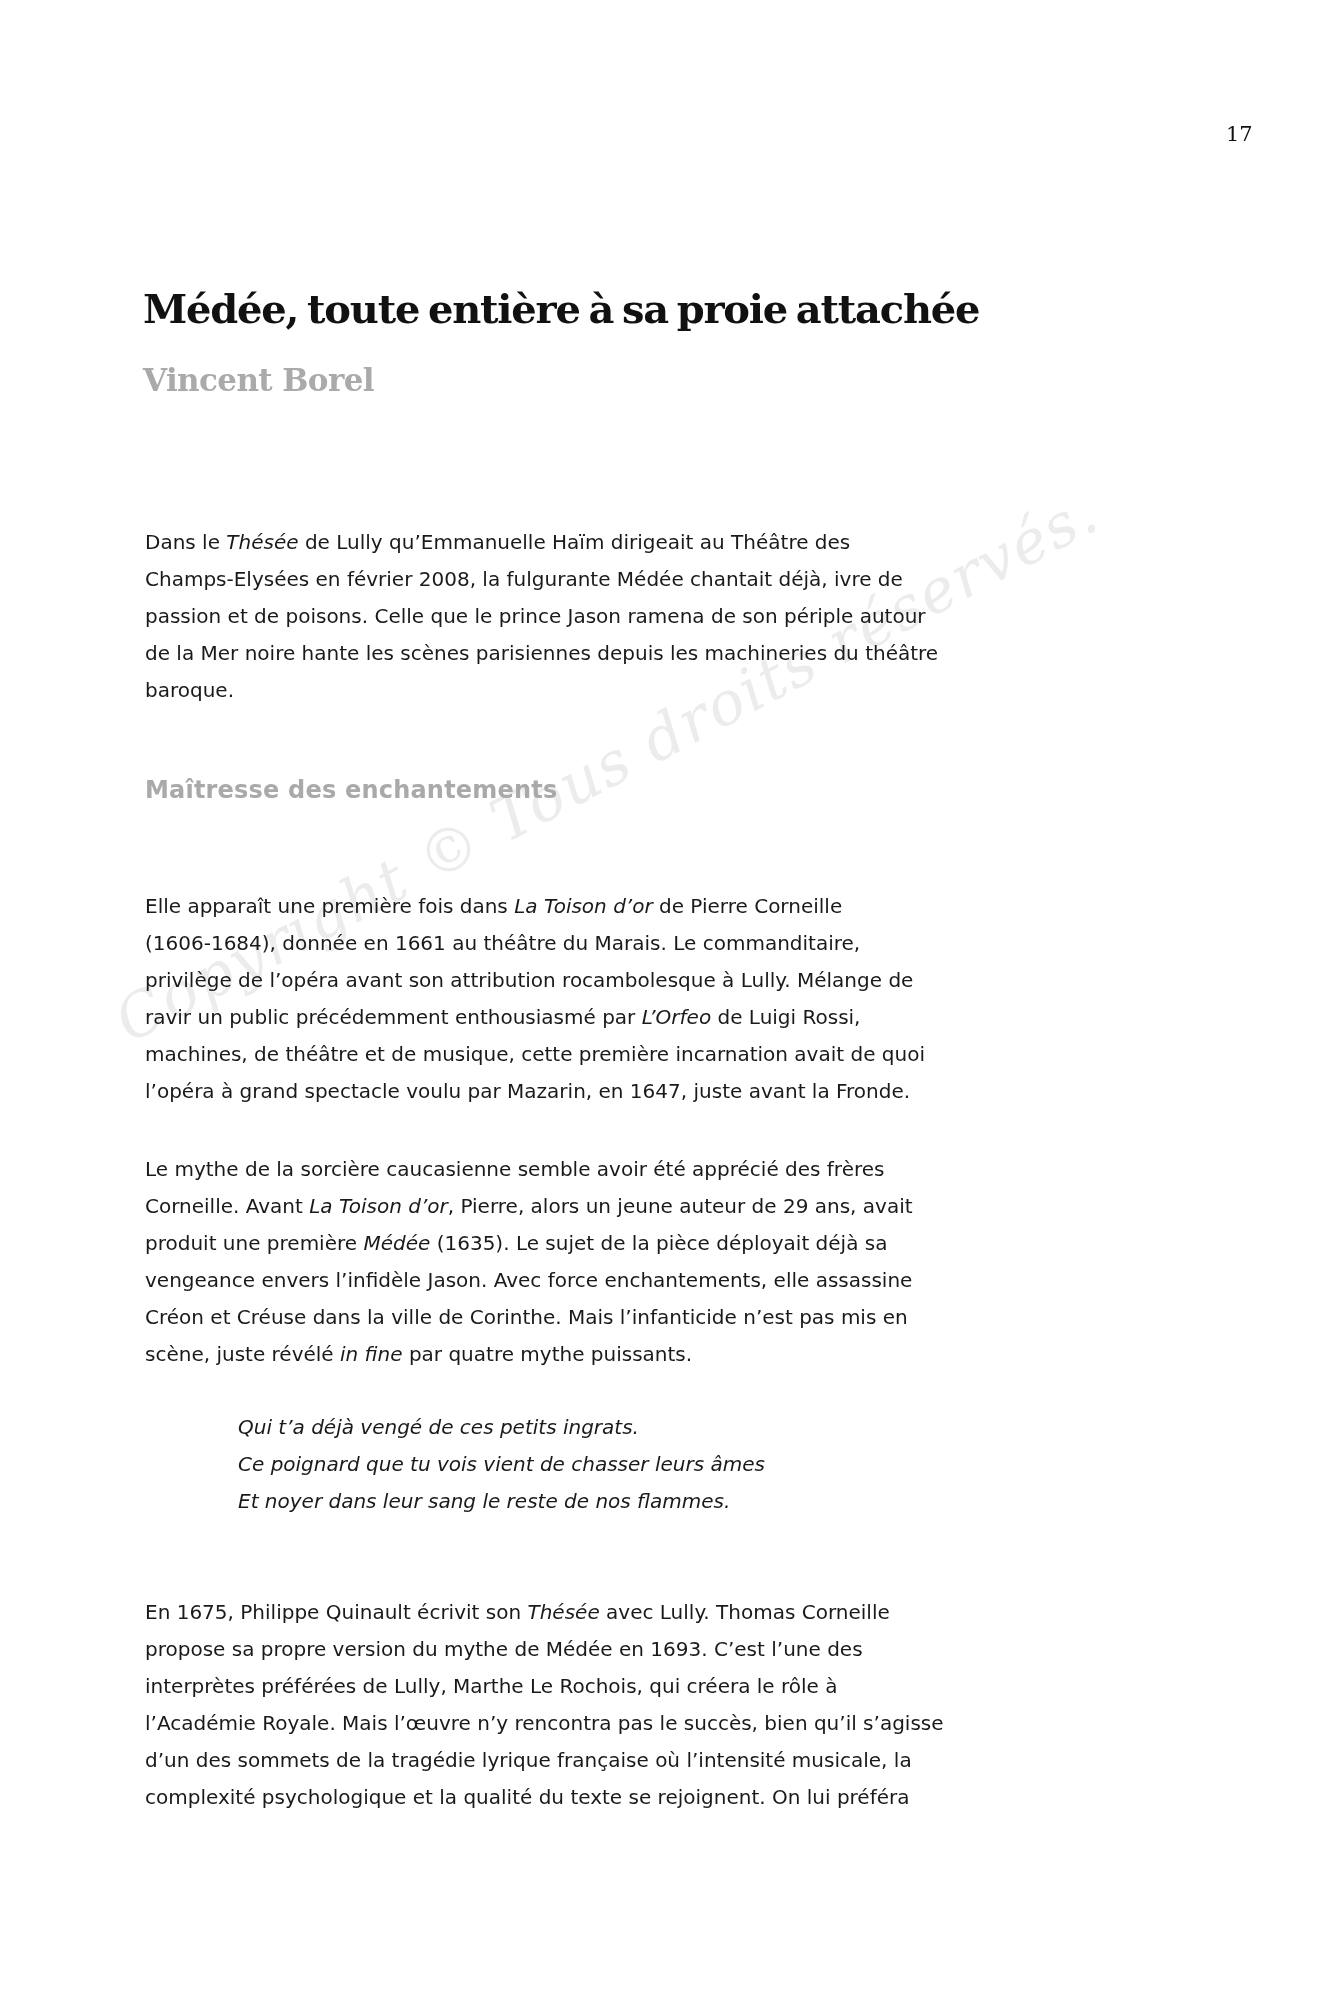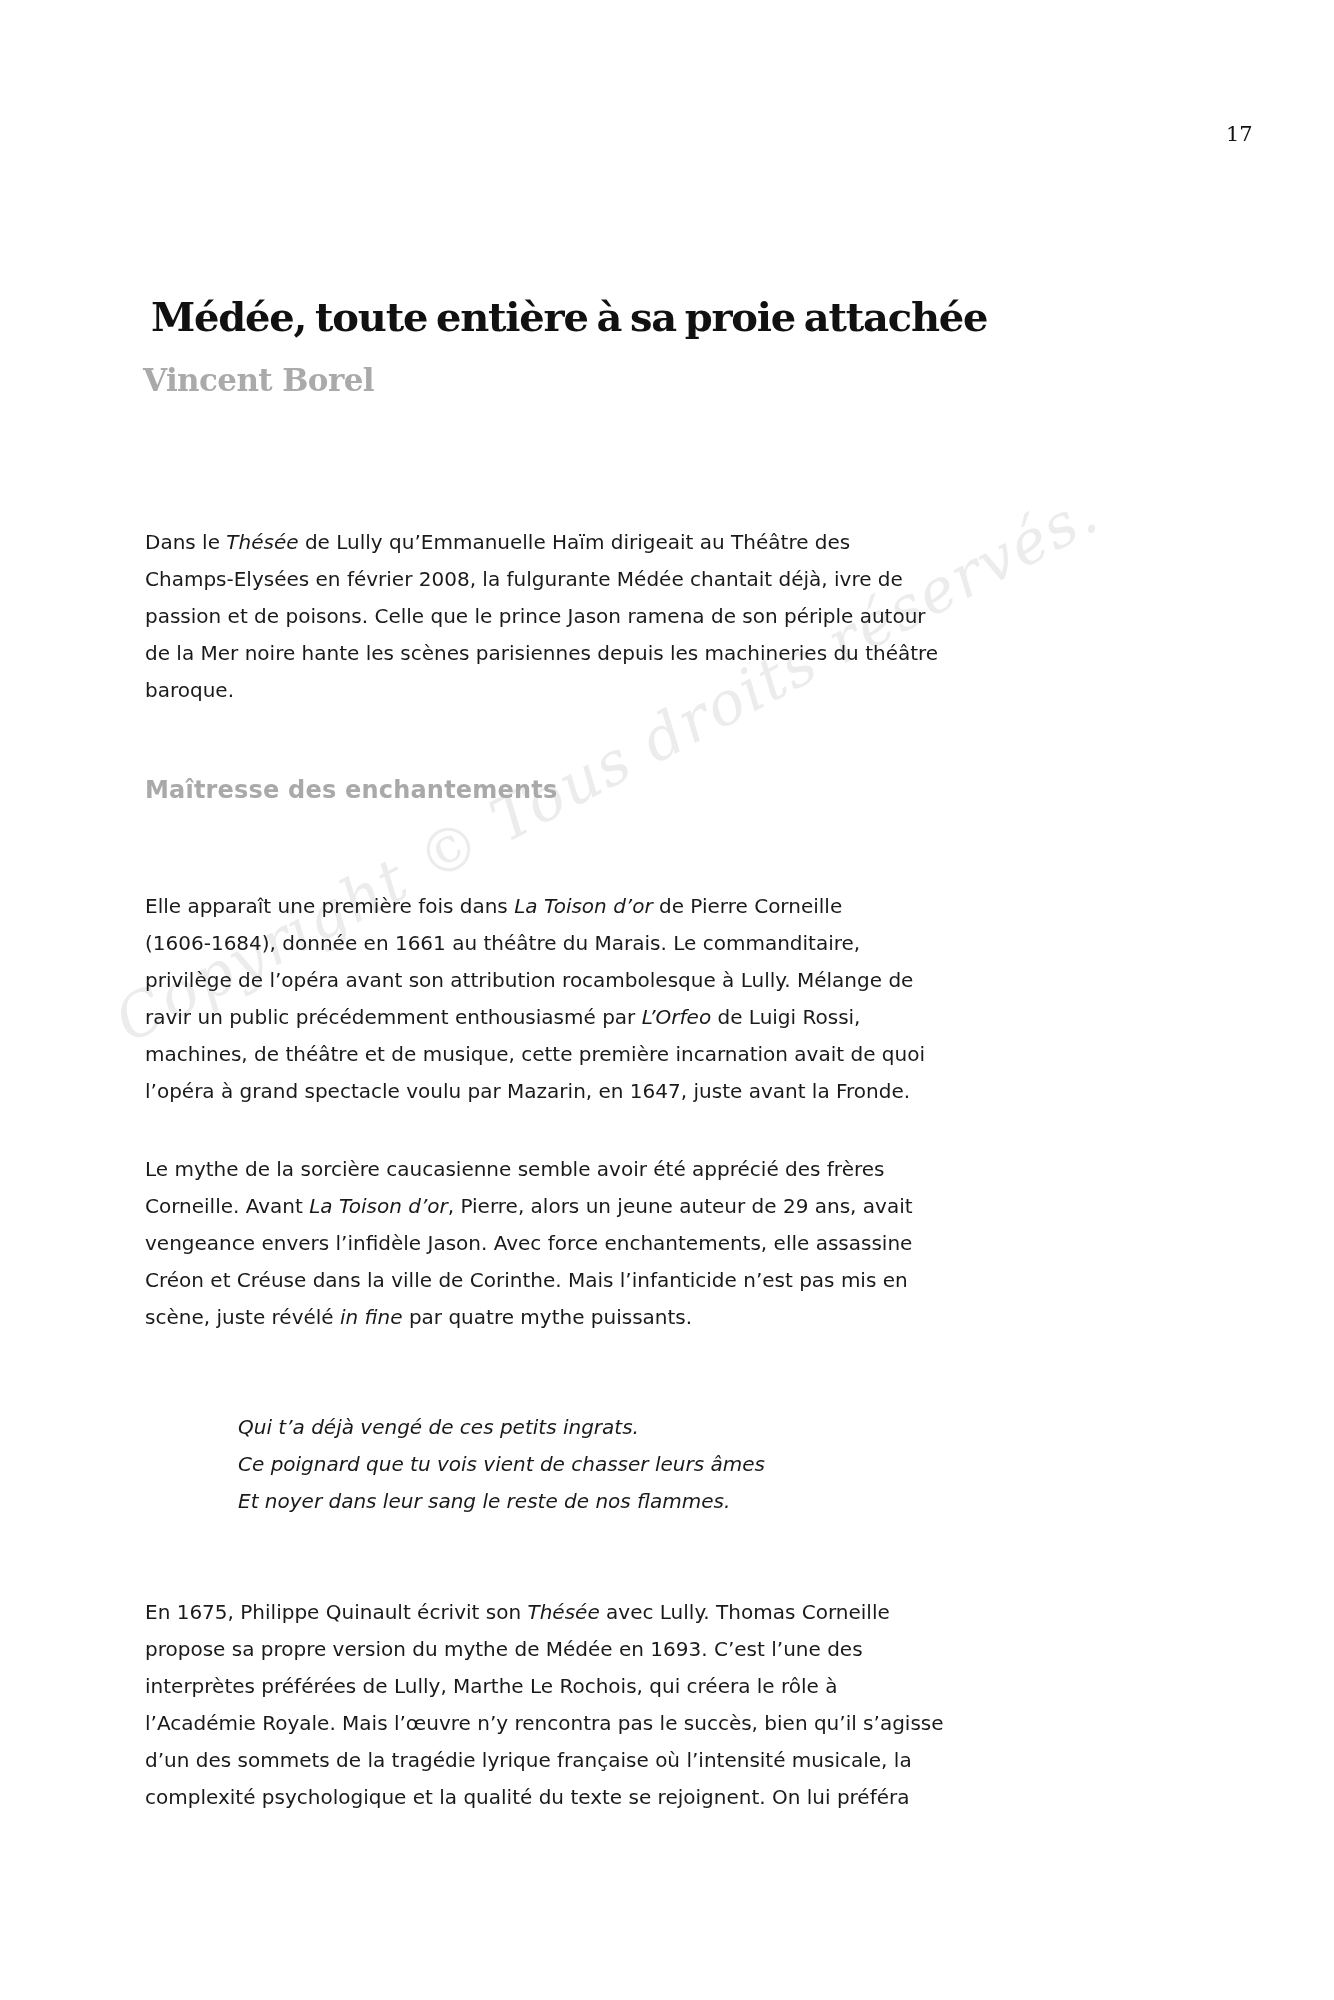--- a/index.html
+++ b/index.html
@@ -18,21 +18,21 @@
 </style>
 </head>
 <body>
 
 <div class="page">
   <div class="watermark">Copyright © Tous droits réservés.</div>
 
   <div class="content">
     <div class="page-number">17</div>
 
-    <h1 class="title" style="margin:8px">Médée, toute entière à sa proie attachée</h1>
+    <h1 class="title" style="margin:0">Médée, toute entière à sa proie attachée</h1>
     <div class="author">Vincent Borel</div>
 
     <div class="body-block" style="top:524px">
         <span class="line"><span>Dans le </span><i>Thésée</i><span> de Lully qu’Emmanuelle Haïm dirigeait au Théâtre des</span></span>
         <span class="line"><span>Champs-Elysées en février 2008, la fulgurante Médée chantait déjà, ivre de</span></span>
         <span class="line"><span>passion et de poisons. Celle que le prince Jason ramena de son périple autour</span></span>
         <span class="line"><span>de la Mer noire hante les scènes parisiennes depuis les machineries du théâtre</span></span>
         <span class="line"><span>baroque.</span></span>
       </div>
 
@@ -43,20 +43,21 @@
         <span class="line"><span>(1606-1684), donnée en 1661 au théâtre du Marais. Le commanditaire,</span></span>
         <span class="line"><span>privilège de l’opéra avant son attribution rocambolesque à Lully. Mélange de</span></span>
         <span class="line"><span>ravir un public précédemment enthousiasmé par </span><i>L’Orfeo</i><span> de Luigi Rossi,</span></span>
         <span class="line"><span>machines, de théâtre et de musique, cette première incarnation avait de quoi</span></span>
         <span class="line"><span>l’opéra à grand spectacle voulu par Mazarin, en 1647, juste avant la Fronde.</span></span>
       </div>
 
     <div class="body-block" style="top:1151px">
         <span class="line"><span>Le mythe de la sorcière caucasienne semble avoir été apprécié des frères</span></span>
         <span class="line"><span>Corneille. Avant </span><i>La Toison d’or</i><span>, Pierre, alors un jeune auteur de 29 ans, avait</span></span>
+        <span class="line"><span>produit une première </span><i>Médée</i><span> (1635). Le sujet de la pièce déployait déjà sa</span></span>
         <span class="line"><span>vengeance envers l’infidèle Jason. Avec force enchantements, elle assassine</span></span>
         <span class="line"><span>Créon et Créuse dans la ville de Corinthe. Mais l’infanticide n’est pas mis en</span></span>
         <span class="line"><span>scène, juste révélé </span><i>in fine</i><span> par quatre mythe puissants.</span></span>
       </div>
 
     <div class="body-block verse" style="top:1409px">
         <span class="line"><span>Qui t’a déjà vengé de ces petits ingrats.</span></span>
         <span class="line"><span>Ce poignard que tu vois vient de chasser leurs âmes</span></span>
         <span class="line"><span>Et noyer dans leur sang le reste de nos flammes.</span></span>
       </div>

